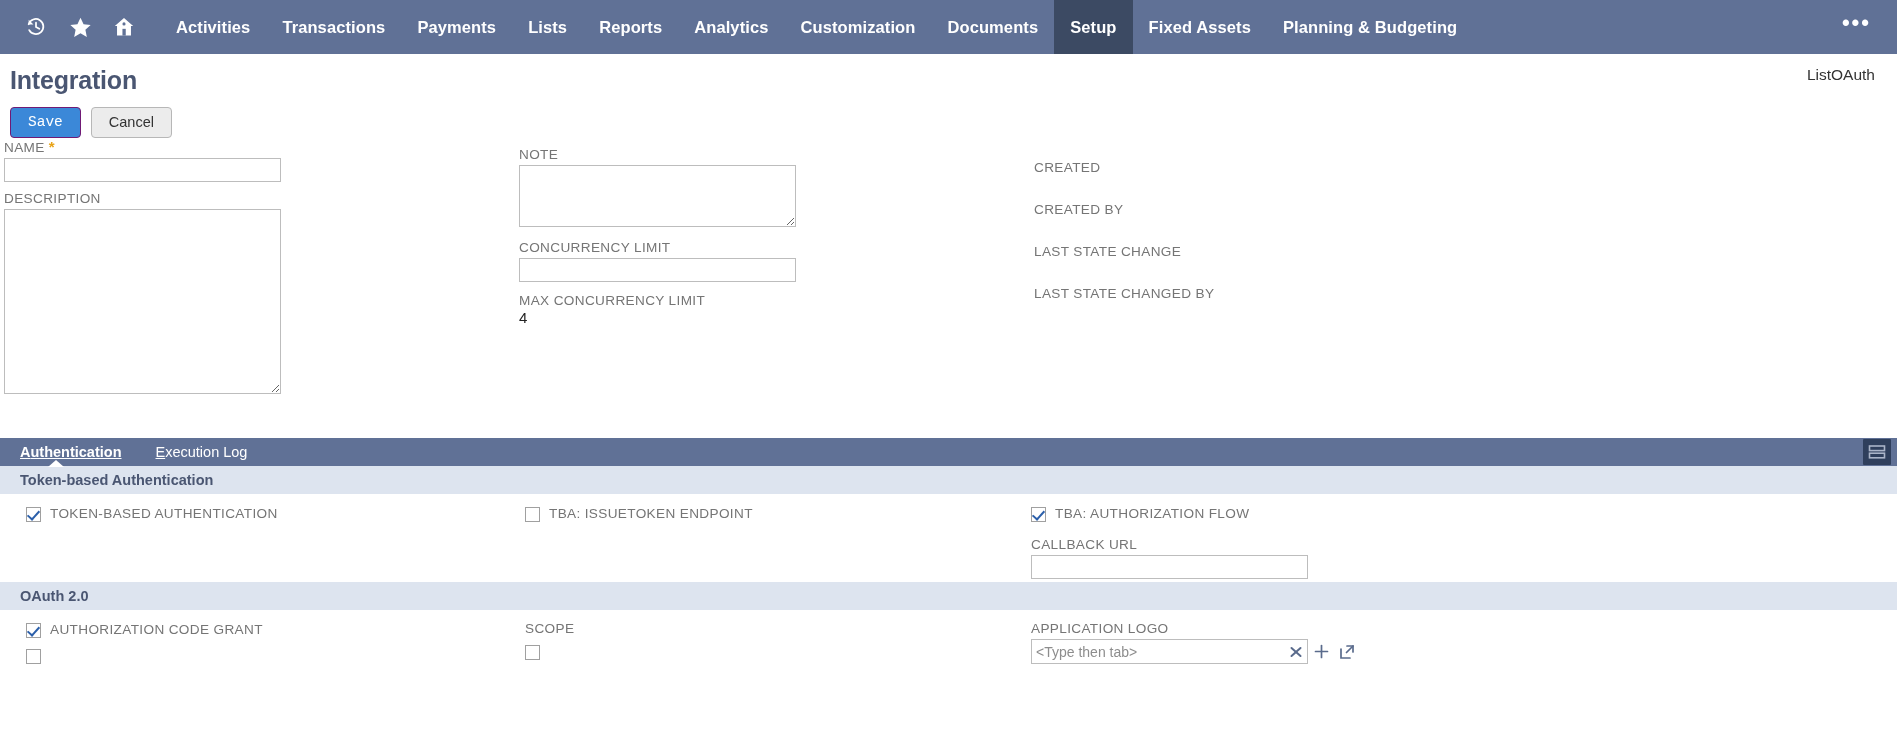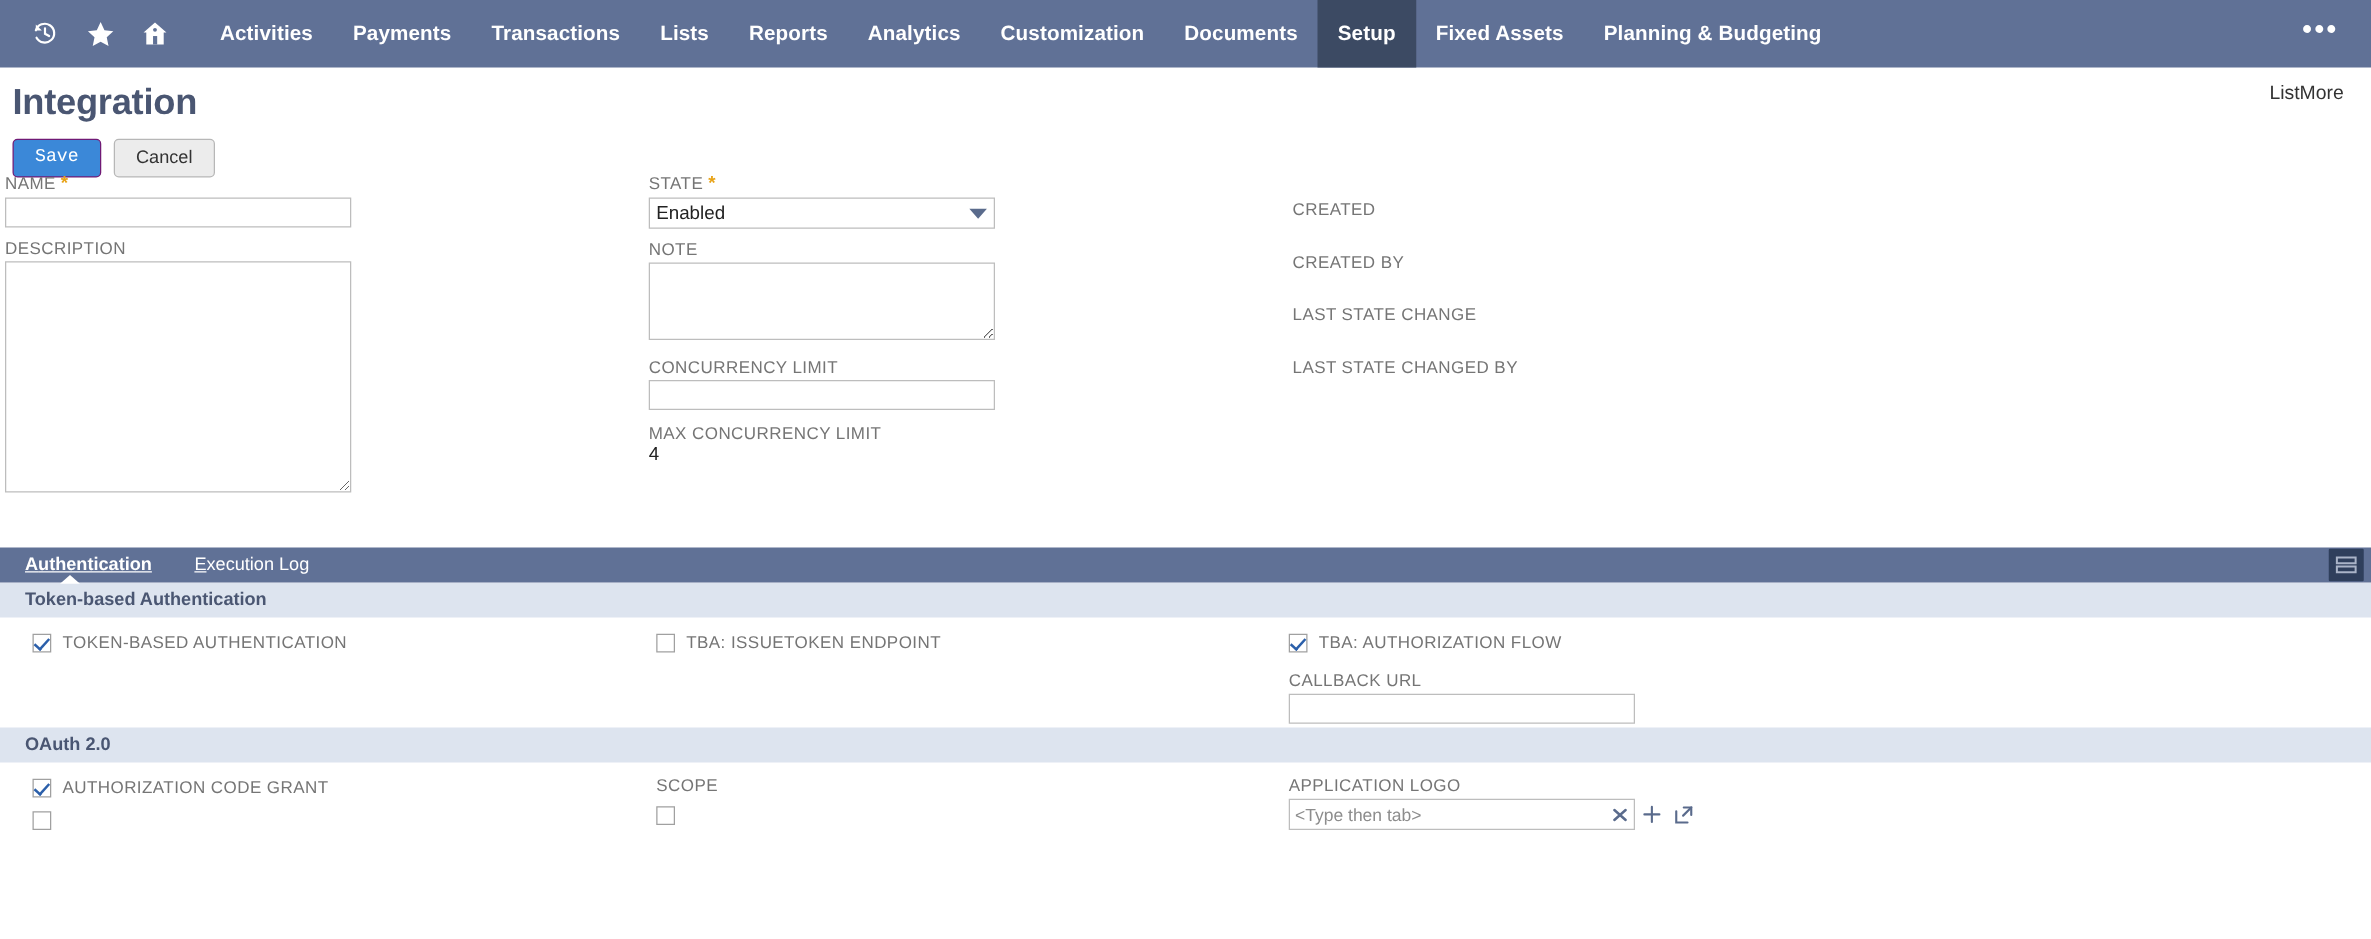--- a/index.html
+++ b/index.html
@@ -64,21 +64,21 @@
     padding-bottom: 8px;
   }
 
   
   .page-header {
     padding: 12px 0 0 10px;
     position: relative;
     height: 84px;
   }
   .page-title {
-    font-size: 29px;
+    font-size: 25px;
     font-weight: bold;
     color: #4a5672;
     margin: 0 0 12px 0;
     letter-spacing: -0.2px;
   }
   .btn-row { display: flex; gap: 10px; padding-left: 0px; }
   .btn {
     font-family: "Liberation Sans", sans-serif;
     font-size: 14.5px;
     padding: 6px 17px;
@@ -329,22 +329,22 @@
   <div class="nav-icon" title="Home">
     <svg width="22" height="22" viewBox="0 0 24 24">
       <path d="M12 2.2 L22 11 L19.6 11 L19.6 21.4 L4.4 21.4 L4.4 11 L2 11 Z" fill="#ffffff"></path>
       <rect x="10.3" y="14" width="3.6" height="7.4" fill="#607196"></rect>
       <circle cx="12" cy="8.6" r="1.7" fill="#607196"></circle>
     </svg>
   </div>
 
   <div class="nav-items">
     <div class="nav-item">Activities</div>
+    <div class="nav-item">Transactions</div>
     <div class="nav-item">Payments</div>
-    <div class="nav-item">Transactions</div>
     <div class="nav-item">Lists</div>
     <div class="nav-item">Reports</div>
     <div class="nav-item">Analytics</div>
     <div class="nav-item">Customization</div>
     <div class="nav-item">Documents</div>
     <div class="nav-item active">Setup</div>
     <div class="nav-item">Fixed Assets</div>
     <div class="nav-item">Planning &amp; Budgeting</div>
   </div>
 
@@ -354,54 +354,41 @@
 <div class="page-header">
   <h1 class="page-title">Integration</h1>
 
   <div class="btn-row">
     <button class="btn btn-primary">Save</button>
     <button class="btn btn-secondary">Cancel</button>
   </div>
 
   <div class="header-links">
     <span class="header-link">List</span>
-    <span class="header-link">More</span>
+    <span class="header-link">OAuth</span>
   </div>
 </div>
 
 <div class="form-body">
 
   <div class="col col-1">
     <div class="field">
       <label class="field-label">
         <span>NAME</span><span class="req">*</span>
       </label>
       <input class="txt w-name" type="text" value="" style="">
     </div>
 
     <div class="field" style="margin-top:9px;">
       <label class="field-label">DESCRIPTION</label>
       <textarea class="txt w-desc" style=""></textarea>
     </div>
   </div>
 
   <div class="col col-2">
-    <div class="field">
-      <label class="field-label">
-        <span>STATE</span><span class="req">*</span>
-      </label>
-      <div class="select-wrap">
-        <span class="select-value">Enabled</span>
-        <span class="select-arrow">
-          <svg width="15" height="10" viewBox="0 0 15 10">
-            <polygon points="0.5,1 14.5,1 7.5,9" fill="#5a6b8c"></polygon>
-          </svg>
-        </span>
-      </div>
-    </div>
 
     <div class="field" style="margin-top:9px;">
       <label class="field-label">NOTE</label>
       <textarea class="txt w-note" style=""></textarea>
     </div>
 
     <div class="field" style="margin-top:9px;">
       <label class="field-label">CONCURRENCY LIMIT</label>
       <input class="txt w-conc" type="text" style="">
     </div>

